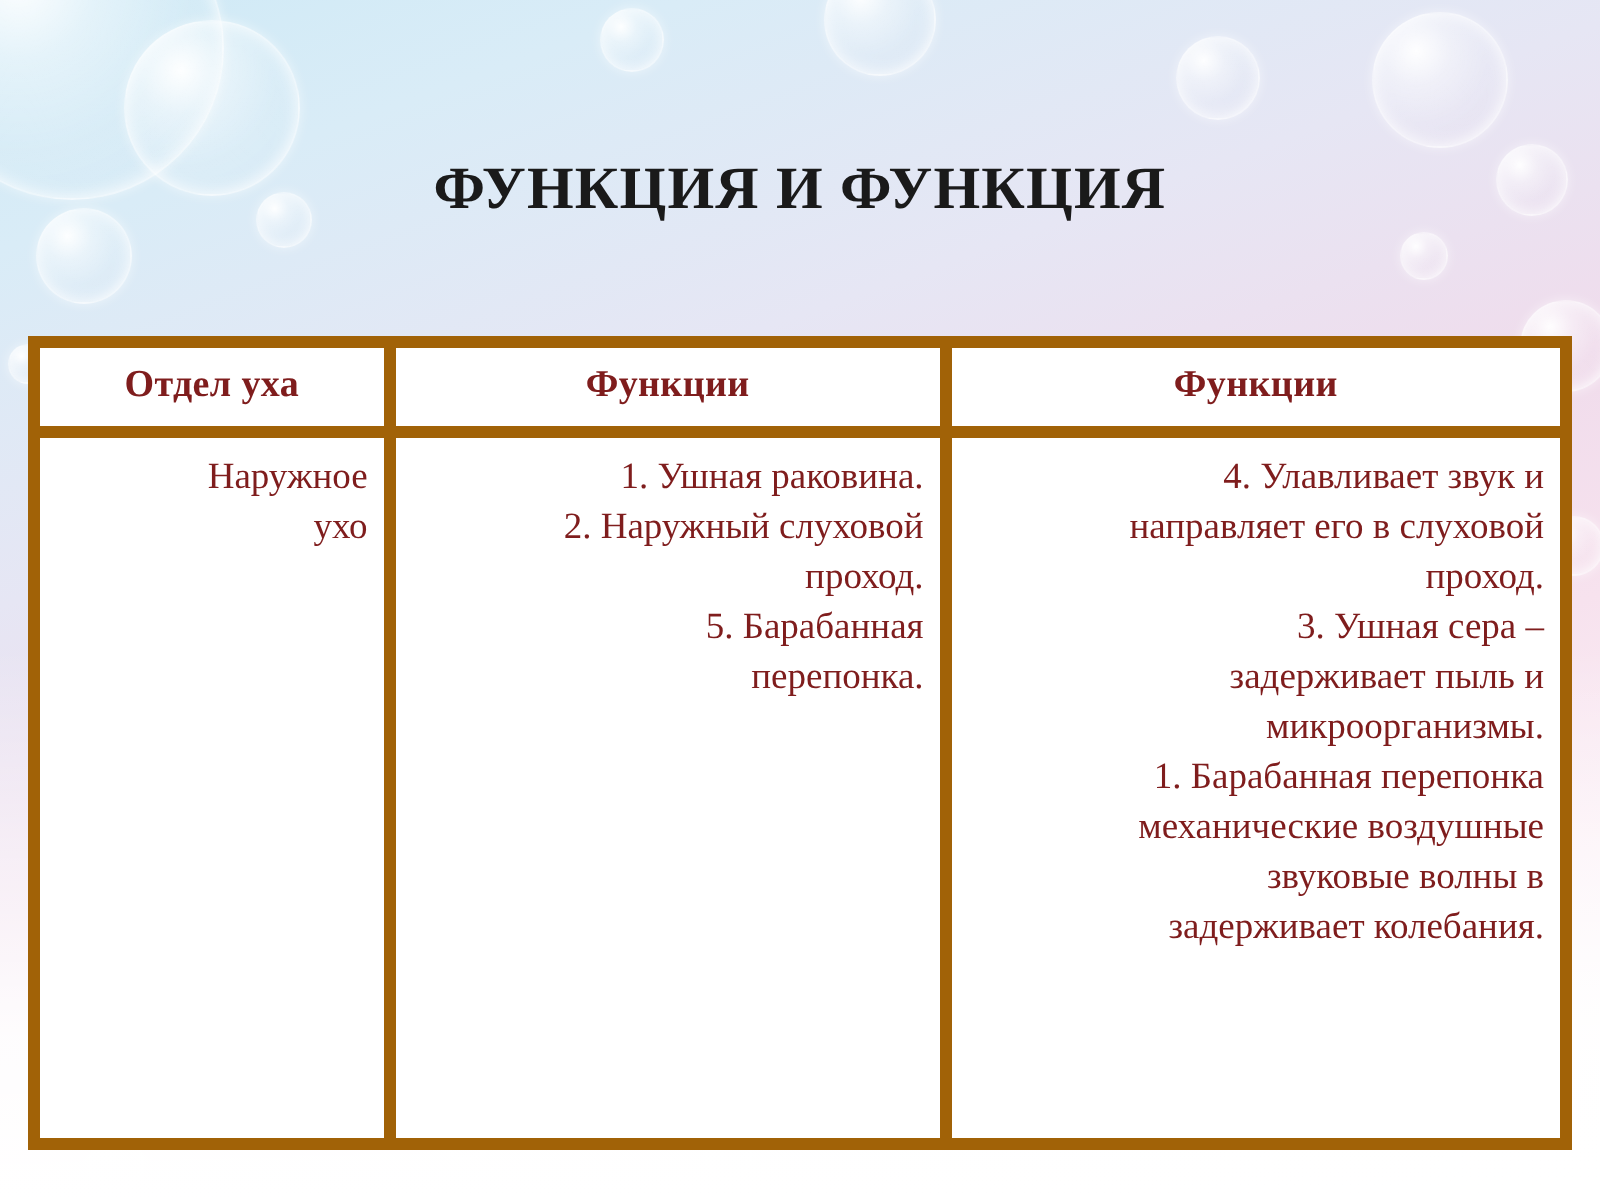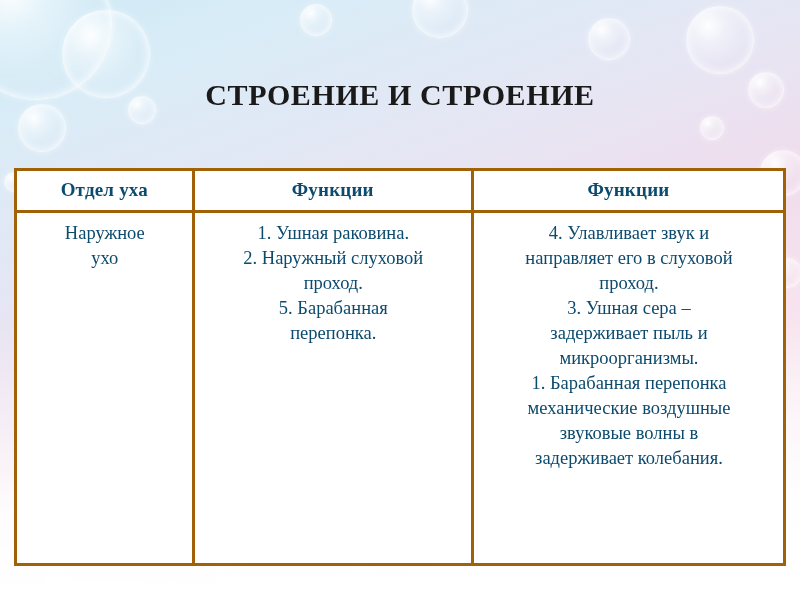--- a/index.html
+++ b/index.html
@@ -86,37 +86,37 @@
     z-index: 3;
   }
   table.data {
     border-collapse: collapse;
     width: 100%;
     background: #ffffff;
     table-layout: fixed;
   }
   table.data th,
   table.data td {
-    border: 3px solid #a16207;
+    border: 6px solid #a16207;
     vertical-align: top;
     font-family: "Liberation Serif", serif;
-    color: #0c4a6e;
+    color: #7f1d1d;
   }
   table.data th {
     text-align: center;
     font-size: 19px;
     font-weight: bold;
     padding: 8px 6px 9px 6px;
     letter-spacing: 0.2px;
   }
   table.data td {
     font-size: 18.5px;
     line-height: 1.35;
     padding: 8px 8px 22px 9px;
-    text-align: center;
+    text-align: right;
   }
   .col-a { width: 22.5%; }
   .col-b { width: 36.5%; }
   .col-c { width: 41%; }
 
   td .ln { display: block; }
   .cell-body { height: 320px; }
 </style>
 </head>
 <body>
@@ -138,21 +138,21 @@
     <div class="bubble" style="left:760px; top:150px; width:44px; height:44px;"></div>
     <div class="bubble" style="left:772px; top:258px; width:28px; height:28px;"></div>
     <div class="bubble" style="left:216px; top:548px; width:30px; height:30px;"></div>
     <div class="bubble" style="left:352px; top:566px; width:22px; height:22px;"></div>
     <div class="bubble" style="left:612px; top:560px; width:42px; height:42px;"></div>
     <div class="bubble" style="left:718px; top:576px; width:18px; height:18px;"></div>
     <div class="bubble" style="left:44px; top:568px; width:26px; height:26px;"></div>
   </div>
 
   <div class="title">
-    <span class="line">СТРОЕНИЕ И СТРОЕНИЕ</span>
+    <span class="line">ФУНКЦИЯ И ФУНКЦИЯ</span>
   </div>
 
   <div class="table-wrap">
     <table class="data">
       <thead>
         <tr>
           <th class="col-a">Отдел уха</th>
           <th class="col-b">Функции</th>
           <th class="col-c">Функции</th>
         </tr>

